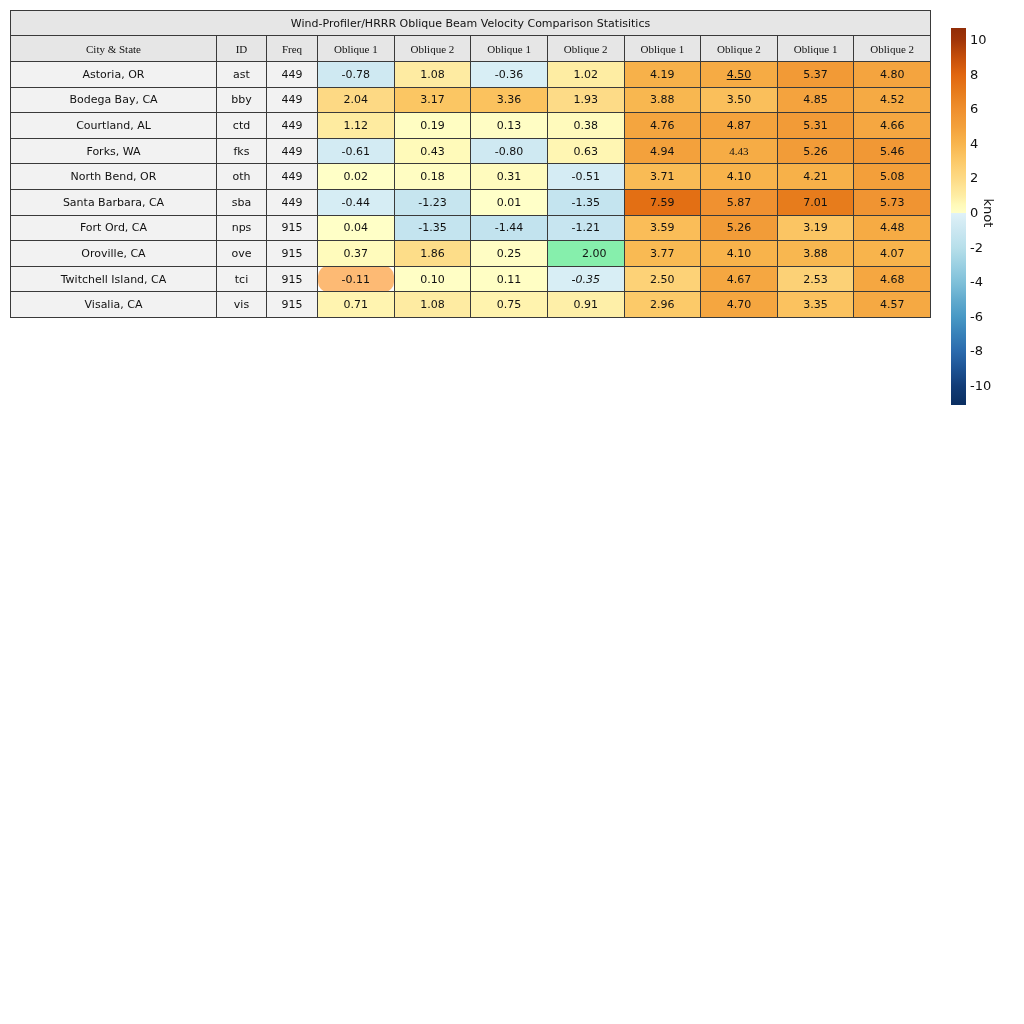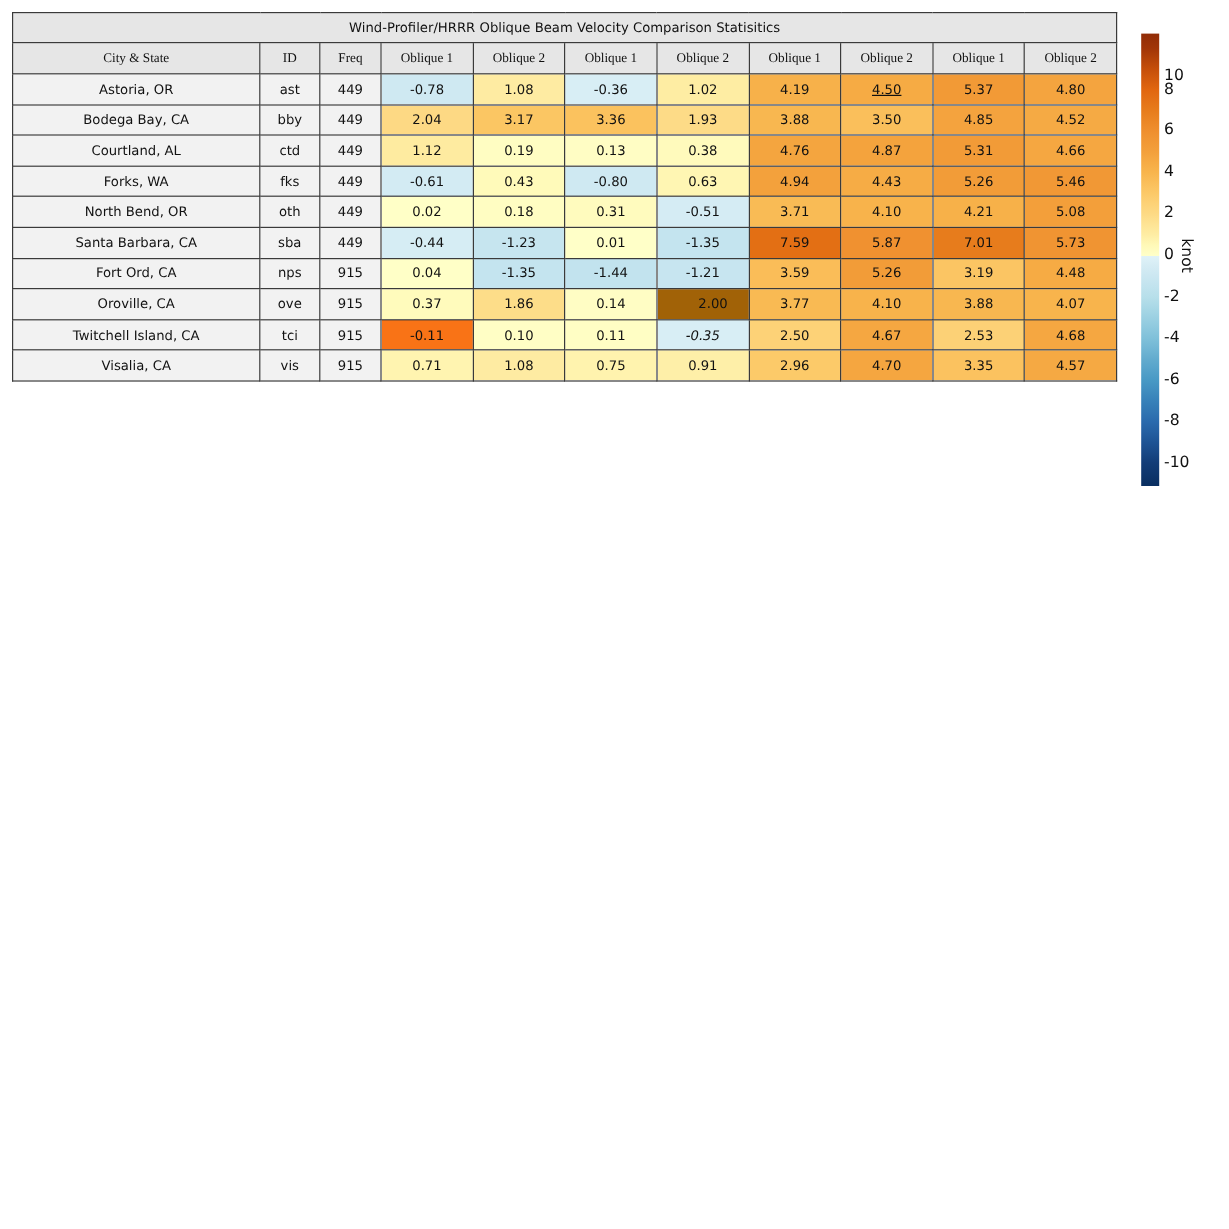--- a/index.html
+++ b/index.html
@@ -115,21 +115,21 @@
         </tr>
         <tr>
           <td class="lbl">Forks, WA</td>
           <td class="lbl">fks</td>
           <td class="lbl">449</td>
           <td style="background: rgb(211, 235, 243);">-0.61</td>
           <td style="background: rgb(255, 250, 186);">0.43</td>
           <td style="background: rgb(207, 233, 242);">-0.80</td>
           <td style="background: rgb(255, 246, 179);">0.63</td>
           <td style="background: rgb(243, 161, 60);">4.94</td>
-          <td style="background: rgb(246, 172, 69);">4.43</td>
+          <td style="background: rgb(246, 172, 69); font-family: Liberation Serif, serif;">4.43</td>
           <td style="background: rgb(242, 156, 56);">5.26</td>
           <td style="background: rgb(241, 152, 53);">5.46</td>
         </tr>
         <tr>
           <td class="lbl">North Bend, OR</td>
           <td class="lbl">oth</td>
           <td class="lbl">449</td>
           <td style="background: rgb(255, 255, 199);">0.02</td>
           <td style="background: rgb(255, 253, 194);">0.18</td>
           <td style="background: rgb(255, 251, 190);">0.31</td>
@@ -164,32 +164,32 @@
           <td style="background: rgb(242, 156, 56);">5.26</td>
           <td style="background: rgb(251, 197, 99);">3.19</td>
           <td style="background: rgb(246, 171, 68);">4.48</td>
         </tr>
         <tr>
           <td class="lbl">Oroville, CA</td>
           <td class="lbl">ove</td>
           <td class="lbl">915</td>
           <td style="background: rgb(255, 251, 188);">0.37</td>
           <td style="background: rgb(253, 221, 137);">1.86</td>
-          <td style="background: rgb(255, 253, 196);">0.14</td>
-          <td style="background: #a16207; padding-left: 17px;">2.00</td>
+          <td style="background: rgb(255, 253, 196);">0.25</td>
+          <td style="background: #86efac; padding-left: 17px;">2.00</td>
           <td style="background: rgb(249, 186, 83);">3.77</td>
           <td style="background: rgb(248, 179, 75);">4.10</td>
           <td style="background: rgb(248, 183, 80);">3.88</td>
           <td style="background: rgb(248, 180, 76);">4.07</td>
         </tr>
         <tr>
           <td class="lbl">Twitchell Island, CA</td>
           <td class="lbl">tci</td>
           <td class="lbl">915</td>
-          <td style="background: #f97316;">-0.11</td>
+          <td style="background: #fdba74; border-radius: 10px;">-0.11</td>
           <td style="background: rgb(255, 254, 197);">0.10</td>
           <td style="background: rgb(255, 254, 196);">0.11</td>
           <td style="background: rgb(216, 238, 245); font-style: italic;">-0.35</td>
           <td style="background: rgb(253, 210, 119);">2.50</td>
           <td style="background: rgb(245, 167, 65);">4.67</td>
           <td style="background: rgb(252, 209, 118);">2.53</td>
           <td style="background: rgb(245, 167, 65);">4.68</td>
         </tr>
         <tr>
           <td class="lbl">Visalia, CA</td>
@@ -203,21 +203,21 @@
           <td style="background: rgb(245, 166, 64);">4.70</td>
           <td style="background: rgb(251, 194, 95);">3.35</td>
           <td style="background: rgb(245, 169, 67);">4.57</td>
         </tr>
       </tbody>
   </table>
 
   <div>
     <div class="cbar-bar" id="cbar-bar" style="background: linear-gradient(rgb(145, 45, 7) 0%, rgb(161, 53, 8) 3.21%, rgb(179, 66, 9) 5.5%, rgb(197, 78, 10) 7.8%, rgb(211, 90, 13) 10.09%, rgb(225, 102, 15) 12.39%, rgb(228, 113, 22) 14.68%, rgb(231, 124, 28) 16.97%, rgb(235, 134, 37) 19.27%, rgb(239, 143, 46) 21.56%, rgb(241, 152, 53) 23.85%, rgb(243, 160, 59) 26.15%, rgb(246, 171, 68) 28.44%, rgb(248, 181, 77) 30.73%, rgb(250, 191, 91) 33.03%, rgb(252, 201, 104) 35.32%, rgb(253, 210, 119) 37.61%, rgb(253, 218, 133) 39.91%, rgb(254, 228, 149) 42.2%, rgb(254, 237, 164) 44.5%, rgb(255, 249, 184) 46.79%, rgb(255, 255, 200) 49.08%, rgb(224, 242, 248) 49.08%, rgb(213, 236, 244) 51.38%, rgb(203, 231, 241) 53.67%, rgb(193, 227, 238) 55.96%, rgb(183, 223, 234) 58.26%, rgb(169, 216, 230) 60.55%, rgb(155, 208, 226) 62.84%, rgb(141, 200, 222) 65.14%, rgb(127, 192, 217) 67.43%, rgb(113, 182, 212) 69.72%, rgb(98, 171, 206) 72.02%, rgb(85, 162, 202) 74.31%, rgb(72, 153, 197) 76.61%, rgb(64, 141, 191) 78.9%, rgb(55, 129, 185) 81.19%, rgb(49, 118, 179) 83.49%, rgb(42, 106, 173) 85.78%, rgb(36, 95, 161) 88.07%, rgb(29, 83, 148) 90.37%, rgb(24, 72, 134) 92.66%, rgb(18, 60, 119) 94.95%, rgb(14, 54, 109) 97.25%, rgb(10, 47, 98) 99.54%, rgb(10, 47, 98) 100%);"></div>
     <div id="cbar-ticks">
-        <div class="cb-tick" style="top: 32.1055px; margin-top: 24px;">10</div>
+        <div class="cb-tick" style="top: 32.1055px;">10</div>
         <div class="cb-tick" style="top: 66.6927px;">8</div>
         <div class="cb-tick" style="top: 101.28px;">6</div>
         <div class="cb-tick" style="top: 135.867px;">4</div>
         <div class="cb-tick" style="top: 170.454px;">2</div>
         <div class="cb-tick" style="top: 205.041px;">0</div>
         <div class="cb-tick" style="top: 239.628px;">-2</div>
         <div class="cb-tick" style="top: 274.216px;">-4</div>
         <div class="cb-tick" style="top: 308.803px;">-6</div>
         <div class="cb-tick" style="top: 343.39px;">-8</div>
         <div class="cb-tick" style="top: 377.977px;">-10</div>

